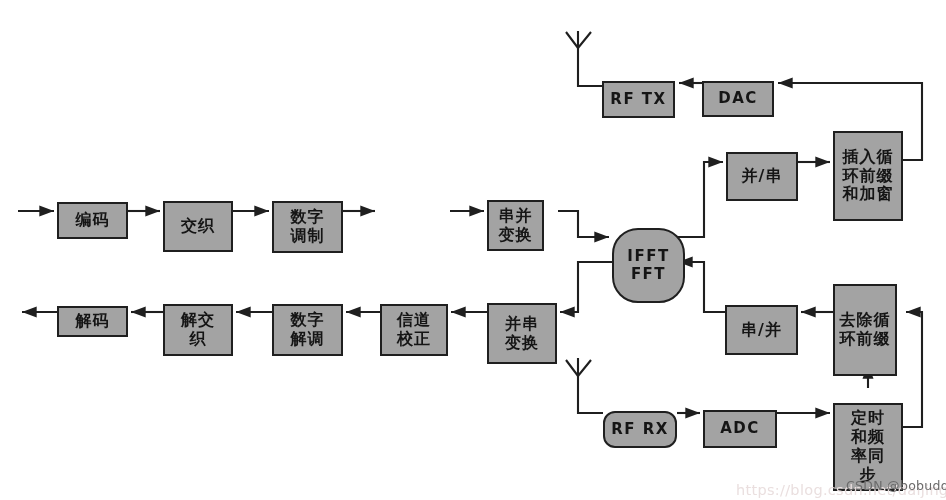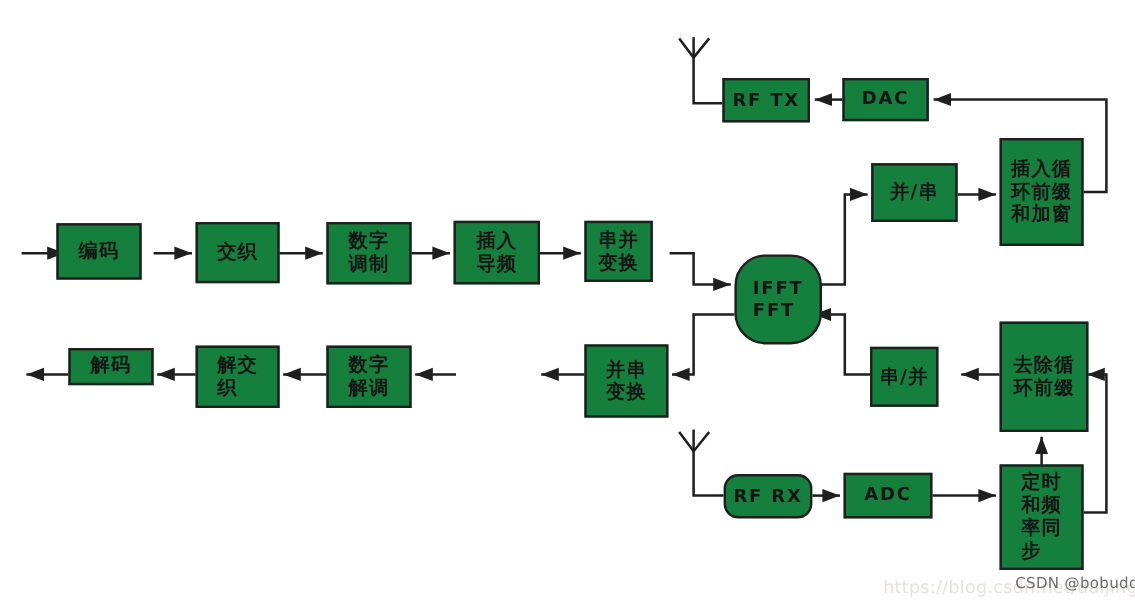--- a/index.html
+++ b/index.html
@@ -13,30 +13,32 @@
   }
   .wires-svg {
     position: absolute;
     left: 0; top: 0;
     width: 946px; height: 500px;
   }
   .box {
     position: absolute;
     box-sizing: border-box;
     border: 2.5px solid #1f1f1f;
-    background: #15803d;
+    background: #a3a3a3;
     display: flex;
     align-items: center;
     justify-content: center;
+    text-align: center;
     white-space: pre-line;
     font-size: 16px;
     font-weight: 700;
     line-height: 1.18;
     letter-spacing: 1px;
     color: #151515;
+    margin-top: 16px;
   }
   .box.latin {
     font-size: 15px;
     letter-spacing: 1.5px;
   }
   .wm-url {
     position: absolute;
     left: 736px;
     top: 482px;
     font-size: 14.5px;
@@ -101,49 +103,49 @@
       <path d="M566,32 L578,48 L591,32"></path>
       <path d="M578,48 L578,31"></path>
     </g>
 
     <g fill="none" stroke="#1f1f1f" stroke-width="2.1">
       <path d="M566,360 L578,376 L591,360"></path>
       <path d="M578,376 L578,358"></path>
     </g>
   </svg>
 
-  <div class="box" style="left:47px; top:186px; width:71px; height:47px;">编码</div>
+  <div class="box" style="left:57px; top:186px; width:71px; height:37px;">编码</div>
   <div class="box" style="left:163px; top:185px; width:70px; height:51px;">交织</div>
   <div class="box" style="left:272px; top:185px; width:71px; height:52px;">数字
 调制</div>
-  <div class="box" style="left:378px; top:184px; width:72px; height:53px;">插入
-导频</div>
   <div class="box" style="left:487px; top:184px; width:57px; height:51px;">串并
 变换</div>
 
   <div class="box latin" style="left:612px; top:212px; width:73px; height:75px;border-radius:26px;">IFFT
 FFT</div>
 
   <div class="box" style="left:726px; top:136px; width:72px; height:49px;">并/串</div>
   <div class="box" style="left:833px; top:115px; width:70px; height:90px;">插入循
 环前缀
 和加窗</div>
   <div class="box latin" style="left:702px; top:65px; width:72px; height:36px;">DAC</div>
   <div class="box latin" style="left:602px; top:65px; width:73px; height:37px;">RF TX</div>
 
   <div class="box" style="left:57px; top:290px; width:71px; height:31px;font-family:Liberation Serif, serif;">解码</div>
   <div class="box" style="left:163px; top:288px; width:70px; height:52px;">解交
 织</div>
   <div class="box" style="left:272px; top:288px; width:71px; height:52px;">数字
 解调</div>
+  <div class="box" style="left:380px; top:288px; width:68px; height:52px;">信道
+校正</div>
   <div class="box" style="left:487px; top:287px; width:70px; height:61px;">并串
 变换</div>
 
-  <div class="box" style="left:725px; top:289px; width:57px; height:50px;">串/并</div>
-  <div class="box" style="left:833px; top:268px; width:74px; height:92px;">去除循
+  <div class="box" style="left:725px; top:289px; width:73px; height:50px;">串/并</div>
+  <div class="box" style="left:833px; top:268px; width:64px; height:92px;">去除循
 环前缀</div>
   <div class="box" style="left:833px; top:387px; width:70px; height:88px;">定时
 和频
 率同
 步</div>
   <div class="box latin" style="left:703px; top:394px; width:74px; height:38px;">ADC</div>
   <div class="box latin" style="left:603px; top:395px; width:74px; height:37px;border-radius:12px;">RF RX</div>
 
   <span class="wm-url">https://blog.csdn.net/daijingxin</span>
   <span class="wm-handle">CSDN @bobuddy</span>

